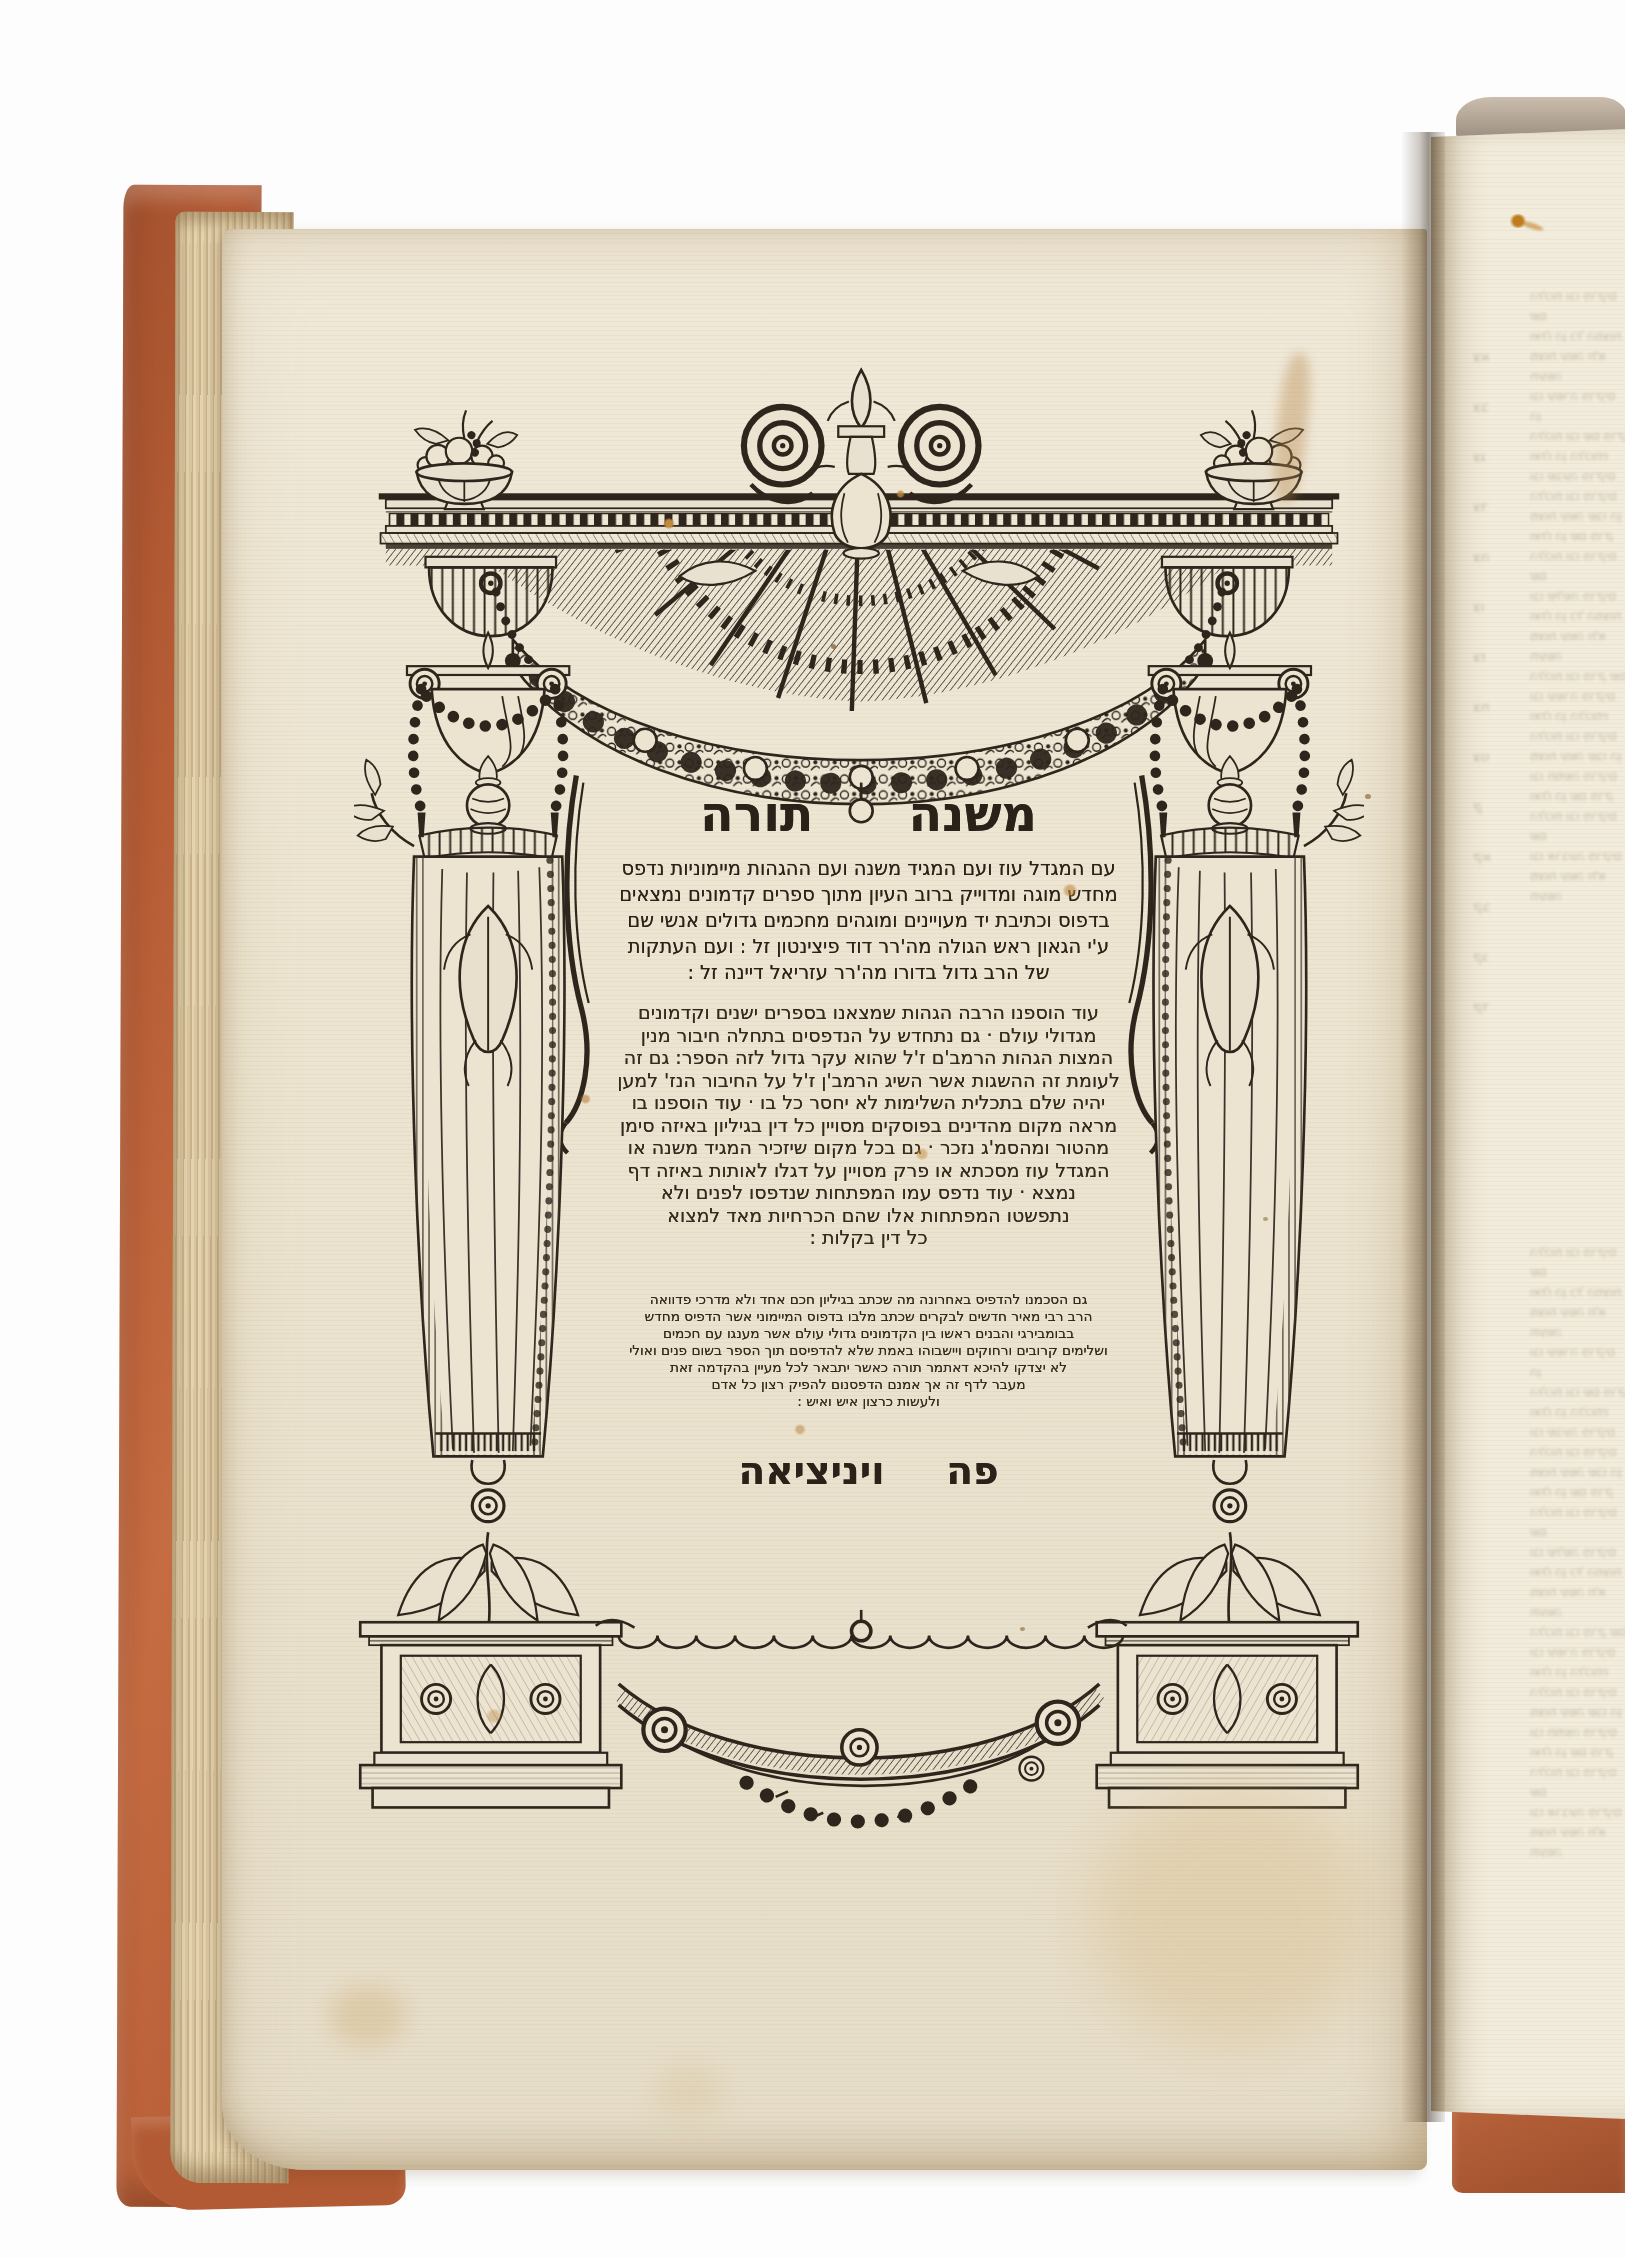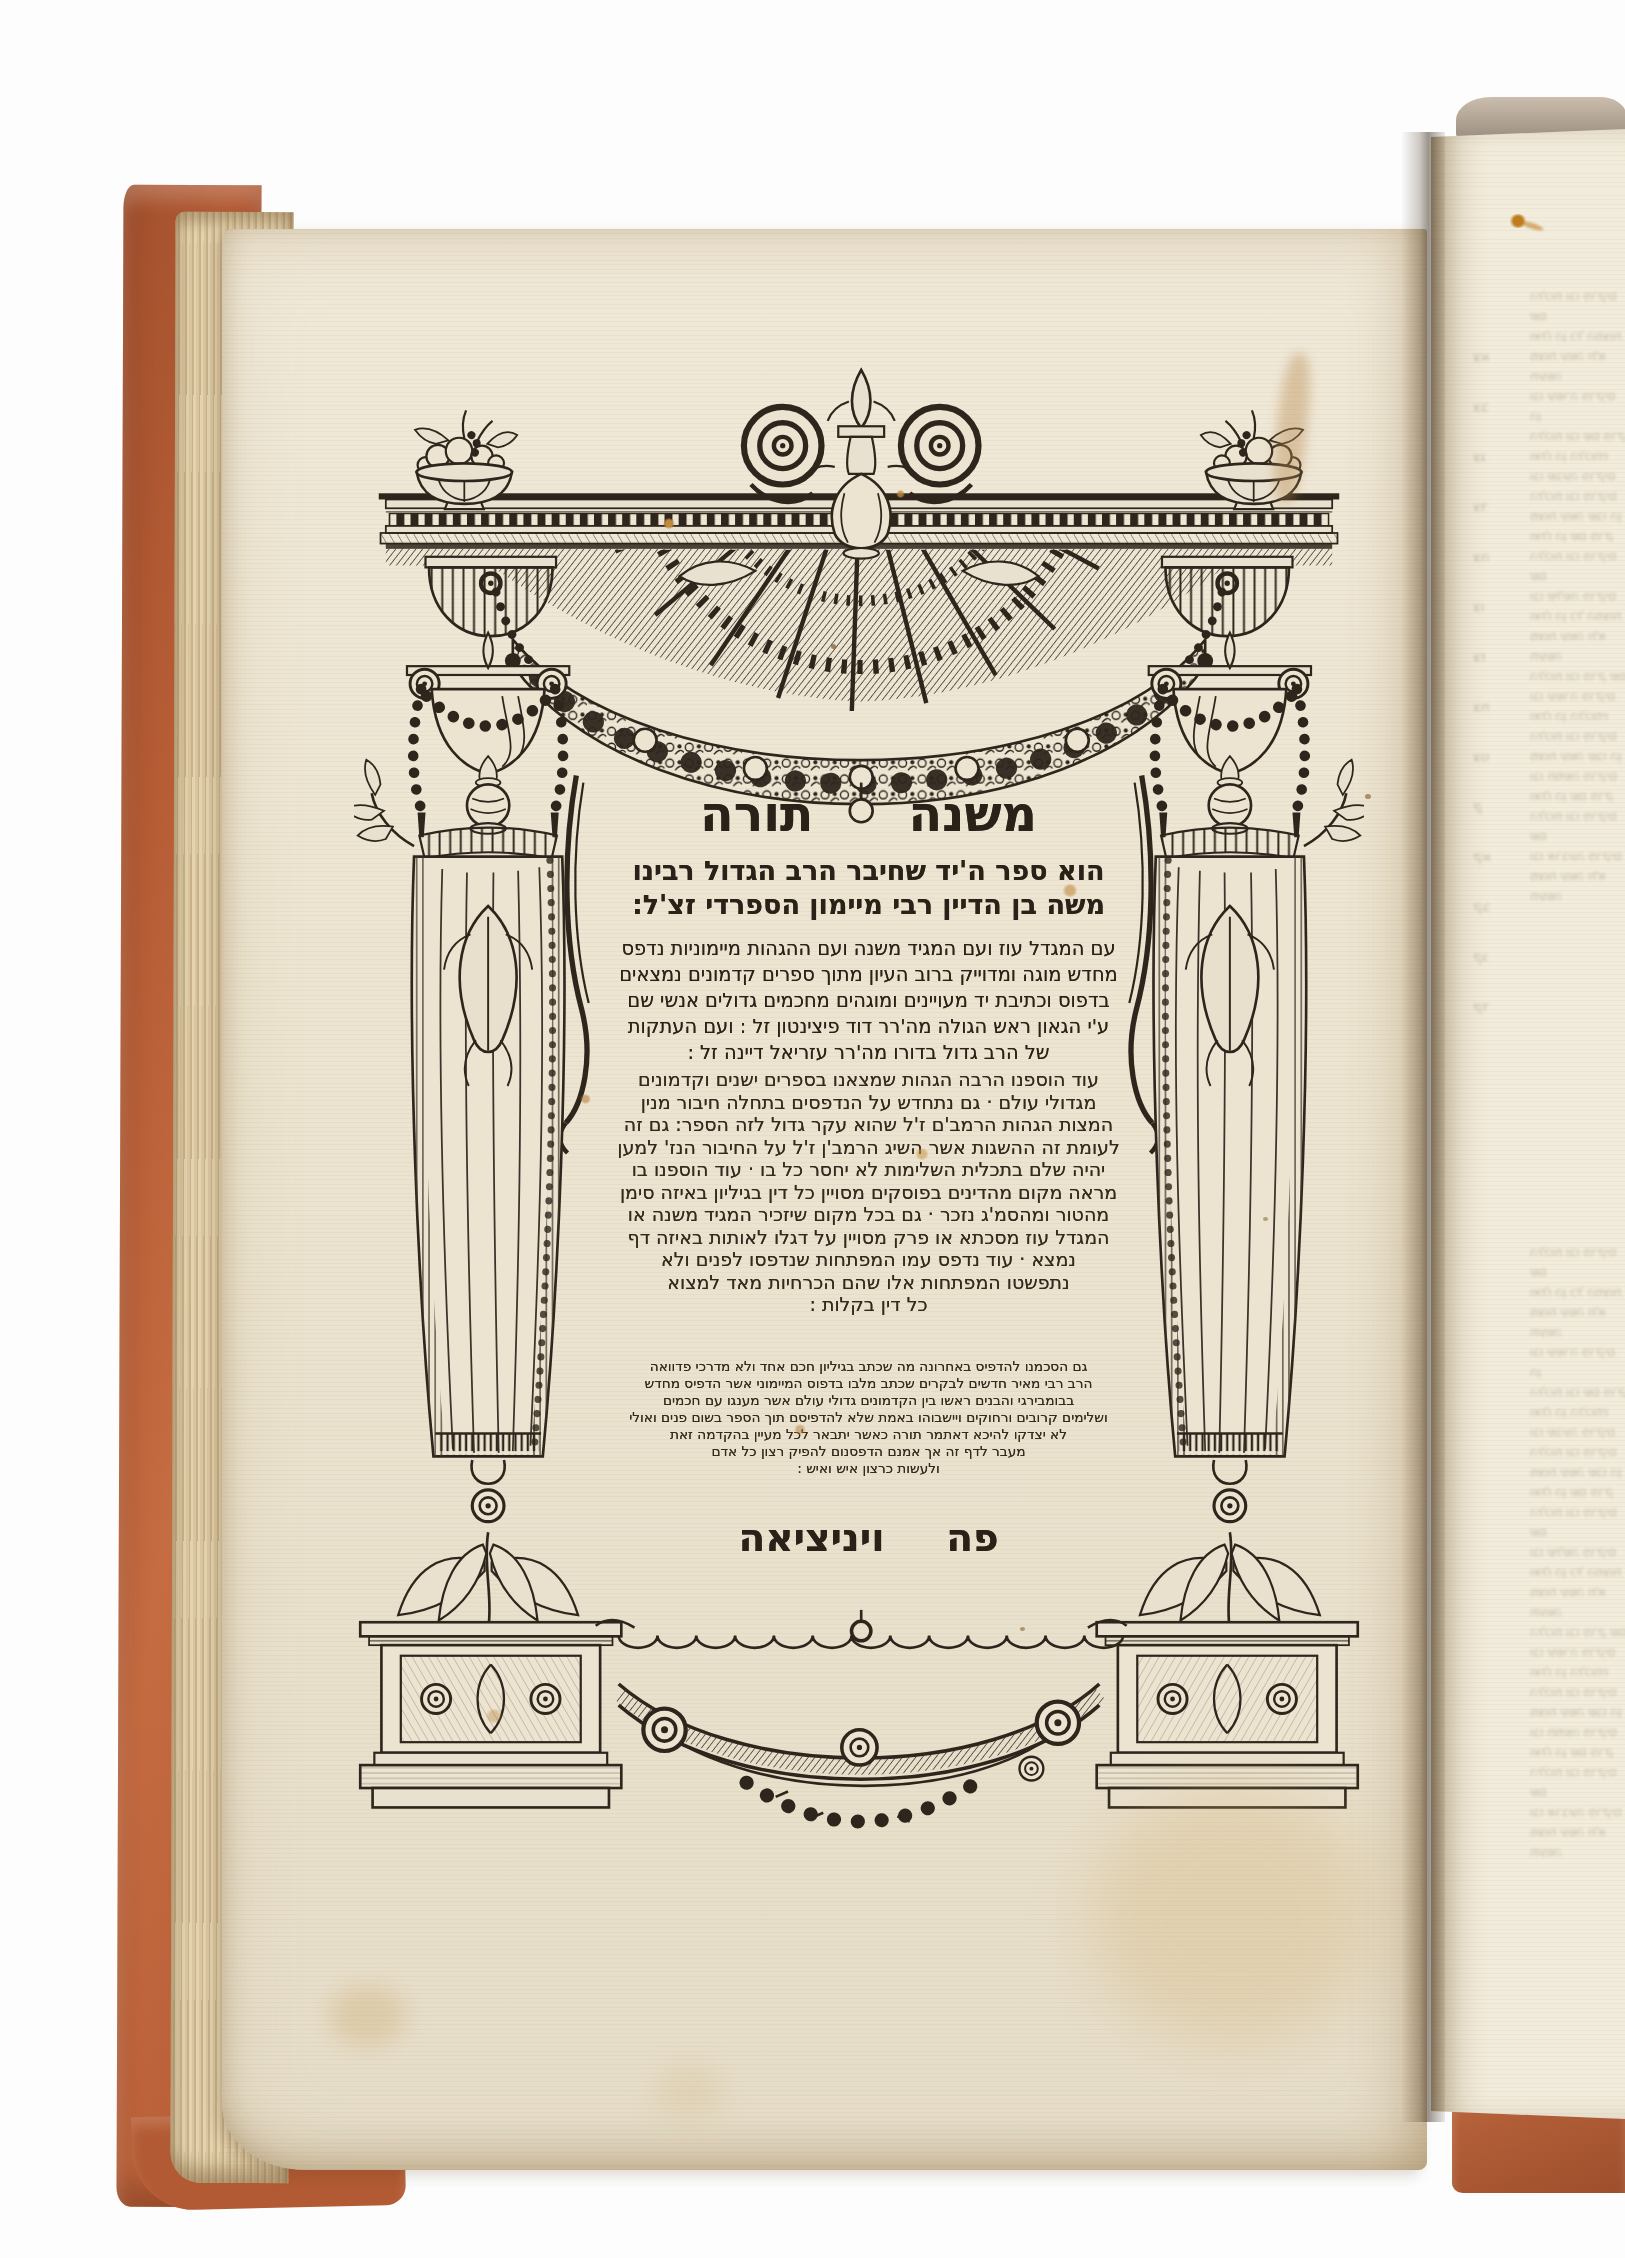--- a/index.html
+++ b/index.html
@@ -45,21 +45,21 @@
                rgba(40,25,10,.46) 62%,rgba(70,50,25,.10) 100%);}
 
   
   .engraving{left:132px;top:132px;width:1010px;height:1517px;z-index:2;}
   .text-block{left:382px;top:558px;width:529px;z-index:4;direction:rtl;text-align:center;
     color:#2a2118;text-shadow:0 0 0.5px rgba(40,30,15,.75);}
   .text-block div{white-space:nowrap;}
   .t-title{font-size:49px;line-height:55px;font-weight:bold;word-spacing:78px;}
   .t-sub{margin-top:12.4px;font-size:27px;line-height:34px;font-weight:bold;}
   .t-p1{margin-top:14px;font-size:19.4px;line-height:26px;font-weight:normal;}
-  .t-p2{margin-top:2px;font-size:19px;line-height:22.5px;color:#332a1f;}
+  .t-p2{margin-top:15px;font-size:19px;line-height:22.5px;color:#332a1f;}
   .t-p3{margin-top:42px;font-size:13.7px;line-height:17px;color:#332a1f;}
   .t-place{margin-top:39px;font-size:39px;line-height:44px;font-weight:bold;word-spacing:48px;}
   .t-col{margin-top:7px;font-size:12px;line-height:16px;font-weight:600;}
 
   
   .ghost{direction:rtl;transform:scaleX(-1);filter:blur(1.4px);opacity:.5;color:#9b8d74;
     white-space:pre-line;pointer-events:none;}
   .ghost-a{left:42px;top:203px;width:46px;font-size:13.2px;line-height:50px;}
   .ghost-b1{left:99px;top:157px;width:99px;font-size:12px;line-height:20px;}
   .ghost-b2{left:99px;top:1113px;width:99px;font-size:12px;line-height:20px;}
@@ -411,24 +411,20 @@
         <circle cx="573" cy="1572" r="20" fill="#ece4d0" stroke="#2e261c" stroke-width="4"></circle>
         <circle cx="573" cy="1572" r="10" fill="none" stroke="#2e261c" stroke-width="3"></circle>
         <circle cx="573" cy="1572" r="3" fill="#2e261c"></circle>
         <path d="M445,1612 Q573,1700 705,1612" fill="none" stroke="#2e261c" stroke-width="16" stroke-linecap="round" stroke-dasharray="0.1 27"></path>
         <path d="M492,1622 l-14,6 M532,1646 l-14,6 M616,1650 l14,6" stroke="#2e261c" stroke-width="3"></path>
       </g>
     </svg>
 
     <div class="abs text-block">
       <div class="t-title">משנה תורה</div>
-      <div class="t-sub">
-        <div>הוא ספר ה'יד שחיבר הרב הגדול רבינו</div>
-        <div>משה בן הדיין רבי מיימון הספרדי זצ'ל:</div>
-      </div>
       <div class="t-p1">
         <div>עם המגדל עוז ועם המגיד משנה ועם ההגהות מיימוניות נדפס</div>
         <div>מחדש מוגה ומדוייק ברוב העיון מתוך ספרים קדמונים נמצאים</div>
         <div>בדפוס וכתיבת יד מעויינים ומוגהים מחכמים גדולים אנשי שם</div>
         <div>ע'י הגאון ראש הגולה מה'רר דוד פיצינטון זל : ועם העתקות</div>
         <div>של הרב גדול בדורו מה'רר עזריאל דיינה זל :</div>
       </div>
       <div class="t-p2">
         <div>עוד הוספנו הרבה הגהות שמצאנו בספרים ישנים וקדמונים</div>
         <div>מגדולי עולם · גם נתחדש על הנדפסים בתחלה חיבור מנין</div>

